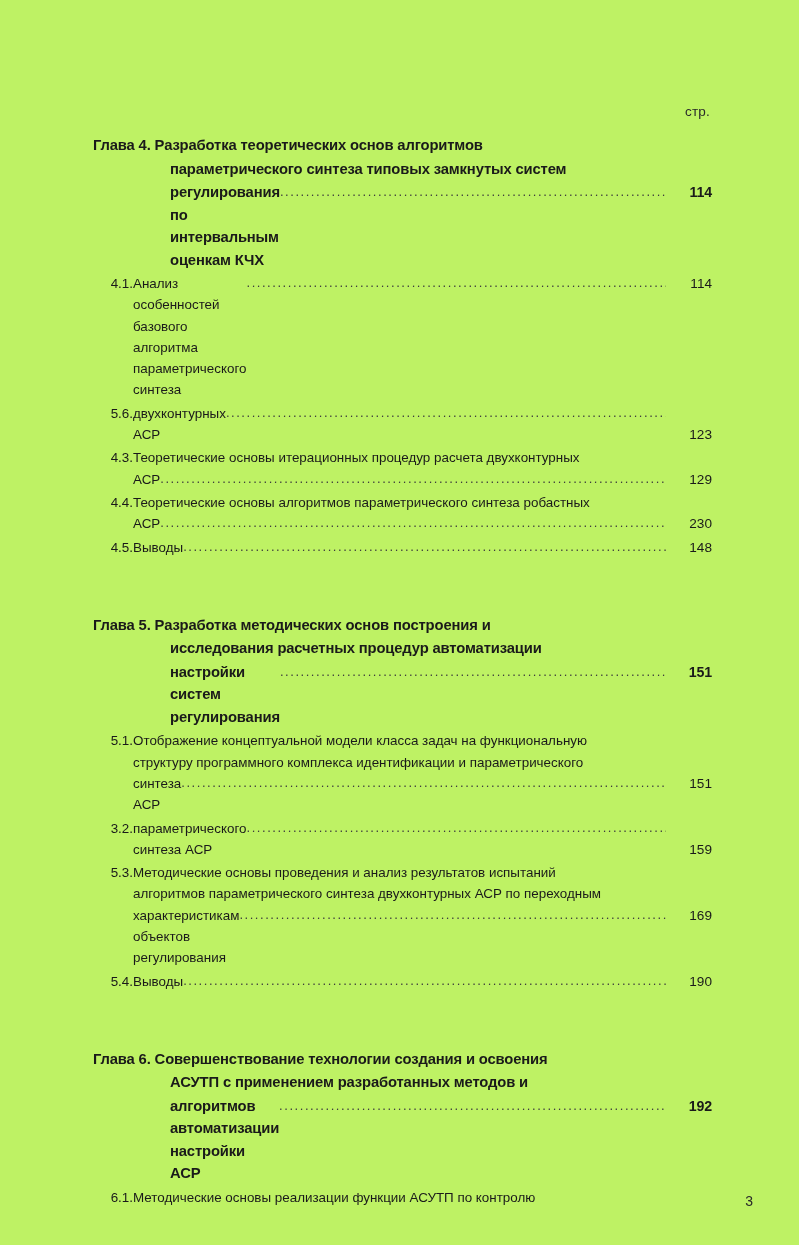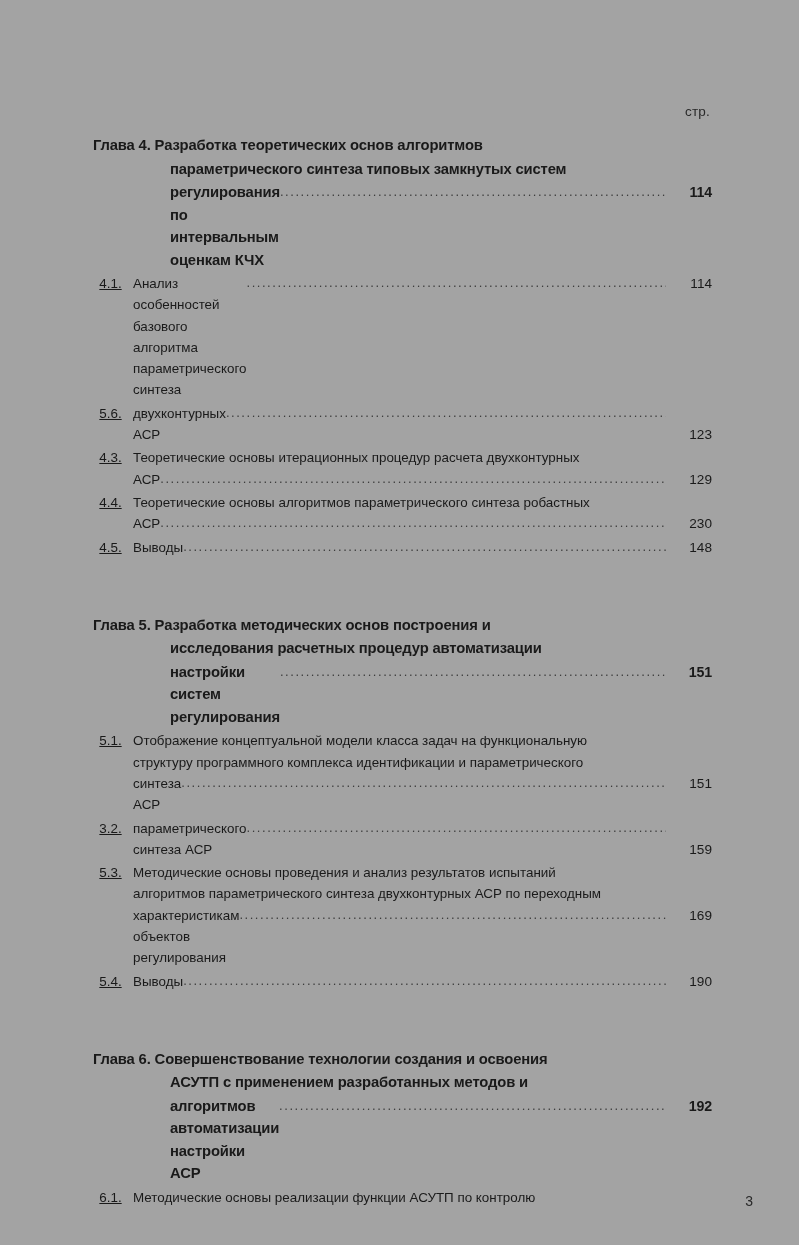--- a/index.html
+++ b/index.html
@@ -10,21 +10,21 @@
   }
   body {
     font-family: "Liberation Sans", sans-serif;
     color: #1a1a1a;
   }
   .page {
     position: relative;
     width: 799px;
     height: 1245px;
     margin: 0 auto;
-    background: #a3a3a3;
+    background: #bef264;
     overflow: hidden;
     box-sizing: border-box;
   }
   .content {
     position: absolute;
     left: 88px;
     top: 104px;
     width: 624px;
   }
 
@@ -83,23 +83,22 @@
   .entry {
     display: flex;
     align-items: flex-start;
     font-size: 13.4px;
     line-height: 21.3px;
     margin-top: 2px;
   }
   .entry .num {
     flex: 0 0 auto;
     width: 45px;
-    text-align: center;
+    text-align: right;
     white-space: pre;
-    text-decoration: underline;
   }
   .entry .body {
     flex: 1 1 auto;
     min-width: 0;
   }
   .entry .pagecol {
     flex: 0 0 auto;
     width: 46px;
     text-align: right;
     font-size: 13.6px;

